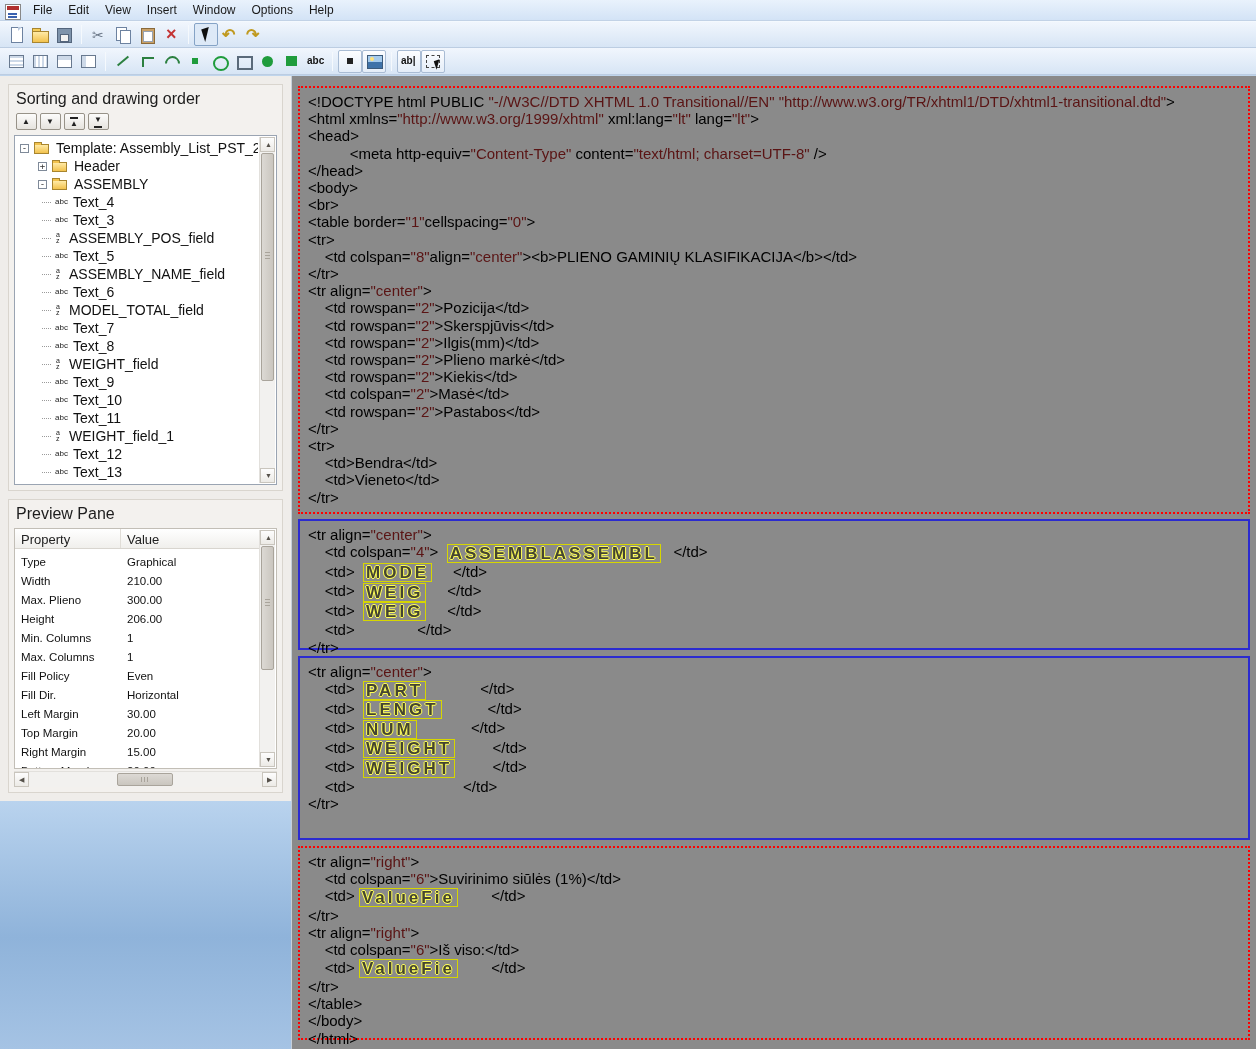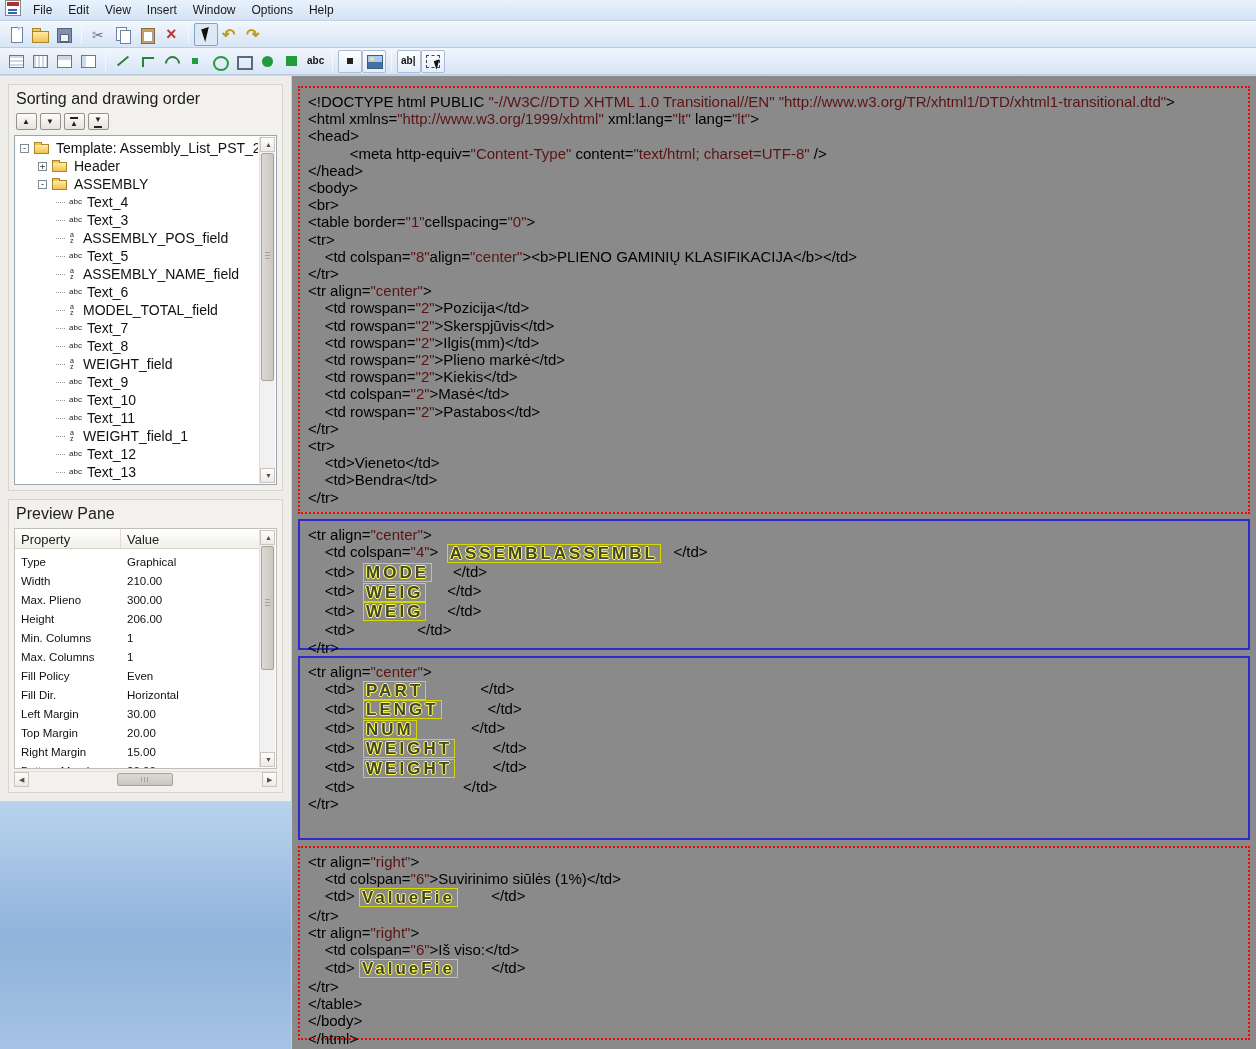--- a/index.html
+++ b/index.html
@@ -1,21 +1,21 @@
 <!DOCTYPE html>
 <html><head>
 <meta charset="utf-8">
 <style>
   *{margin:0;padding:0;box-sizing:border-box;}
   html,body{width:1256px;height:1049px;overflow:hidden;}
   body{font-family:"Liberation Sans",sans-serif;font-size:12px;color:#111;background:#bfd5ec;}
   .app{position:relative;width:1256px;height:1049px;}
 
   
-  .menubar{height:21px;background:linear-gradient(#e9f2fc,#d3e3f6);border-bottom:1px solid #c2d2e6;display:flex;align-items:flex-start;padding-left:3px;}
+  .menubar{height:21px;background:linear-gradient(#e9f2fc,#d3e3f6);border-bottom:1px solid #c2d2e6;display:flex;align-items:flex-end;padding-left:3px;}
   .app-icon{width:16px;height:16px;position:relative;margin:0 4px 0 2px;background:#fff;border:1px solid #888;}
   .app-icon::before{content:"";position:absolute;left:1px;top:1px;right:1px;height:4px;background:#b03030;}
   .app-icon::after{content:"";position:absolute;left:2px;top:8px;width:9px;height:2px;background:#3a62b0;box-shadow:0 3px 0 #3a62b0;}
   .menu-items{display:flex;align-items:center;height:100%;}
   .menu-item{padding:3px 8px;font-size:12px;color:#1a1a1a;}
 
   
   .toolbar{display:flex;align-items:center;padding:1px 4px;background:linear-gradient(#f1f6fd,#d7e5f5);border-bottom:1px solid #bccde2;}
   .tb1{height:27px;border-top:1px solid #f4f9fe;}
   .tb2{height:27px;}
@@ -78,21 +78,21 @@
   .i-move-top::after{content:"";position:absolute;left:1px;top:1px;width:8px;height:2px;background:#222;}
   .i-move-bottom::before{content:"\25BC";position:absolute;left:1px;top:-1px;font-size:8px;color:#222;}
   .i-move-bottom::after{content:"";position:absolute;left:1px;bottom:0;width:8px;height:2px;background:#222;}
 
   
   .tree{background:#fff;border:1px solid #9aa4b2;height:350px;position:relative;overflow:hidden;}
   .tree-rows{padding:3px 18px 0 0;}
   .tree-row{height:18px;display:flex;align-items:center;white-space:nowrap;overflow:hidden;}
   .tree-row.lvl0{padding-left:5px;}
   .tree-row.lvl1{padding-left:23px;}
-  .tree-row.lvl2{padding-left:41px;}
+  .tree-row.lvl2{padding-left:27px;}
   .expander{flex:none;width:9px;height:9px;border:1px solid #7f8a99;background:#fff;font-size:9px;line-height:7px;text-align:center;color:#333;margin-right:4px;font-family:"DejaVu Sans Mono",monospace;}
   .dash{flex:none;width:9px;border-top:1px dotted #9a9a9a;margin-right:4px;}
   .ti-folder{flex:none;width:15px;height:10px;background:linear-gradient(#ffeaa6,#f2c24d);border:1px solid #a8852f;position:relative;margin:2px 5px 0 1px;}
   .ti-folder::before{content:"";position:absolute;left:-1px;top:-3px;width:6px;height:2px;background:#f2c24d;border:1px solid #a8852f;border-bottom:none;}
   .ti-abc{flex:none;width:16px;font-size:8px;line-height:10px;color:#222;letter-spacing:0;}
   .ti-abc::before{content:"abc";}
   .ti-az{flex:none;width:12px;height:13px;font-size:7px;line-height:6px;color:#222;text-align:left;padding-left:1px;}
   .ti-az::before{content:"a";display:block;}
   .ti-az::after{content:"z";display:block;}
   .tlabel{font-size:14px;color:#111;margin-left:2px;}
@@ -480,22 +480,22 @@
           <div class="code-line">&lt;tr align=<span class="attr-val">"center"</span>&gt;</div>
           <div class="code-line">    &lt;td rowspan=<span class="attr-val">"2"</span>&gt;Pozicija&lt;/td&gt;</div>
           <div class="code-line">    &lt;td rowspan=<span class="attr-val">"2"</span>&gt;Skerspjūvis&lt;/td&gt;</div>
           <div class="code-line">    &lt;td rowspan=<span class="attr-val">"2"</span>&gt;Ilgis(mm)&lt;/td&gt;</div>
           <div class="code-line">    &lt;td rowspan=<span class="attr-val">"2"</span>&gt;Plieno markė&lt;/td&gt;</div>
           <div class="code-line">    &lt;td rowspan=<span class="attr-val">"2"</span>&gt;Kiekis&lt;/td&gt;</div>
           <div class="code-line">    &lt;td colspan=<span class="attr-val">"2"</span>&gt;Masė&lt;/td&gt;</div>
           <div class="code-line">    &lt;td rowspan=<span class="attr-val">"2"</span>&gt;Pastabos&lt;/td&gt;</div>
           <div class="code-line">&lt;/tr&gt;</div>
           <div class="code-line">&lt;tr&gt;</div>
+          <div class="code-line">    &lt;td&gt;Bendra&lt;/td&gt;</div>
           <div class="code-line">    &lt;td&gt;Vieneto&lt;/td&gt;</div>
-          <div class="code-line">    &lt;td&gt;Bendra&lt;/td&gt;</div>
           <div class="code-line">&lt;/tr&gt;</div>
         </div>
         <div class="code-section s2 blue">
           <div class="code-line">&lt;tr align=<span class="attr-val">"center"</span>&gt;</div>
           <div class="code-line">    &lt;td colspan=<span class="attr-val">"4"</span>&gt;  <span class="field">ASSEMBLASSEMBL</span>   &lt;/td&gt;</div>
           <div class="code-line">    &lt;td&gt;  <span class="field">MODE</span>     &lt;/td&gt;</div>
           <div class="code-line">    &lt;td&gt;  <span class="field">WEIG</span>     &lt;/td&gt;</div>
           <div class="code-line">    &lt;td&gt;  <span class="field">WEIG</span>     &lt;/td&gt;</div>
           <div class="code-line">    &lt;td&gt;               &lt;/td&gt;</div>
           <div class="code-line">&lt;/tr&gt;</div>

